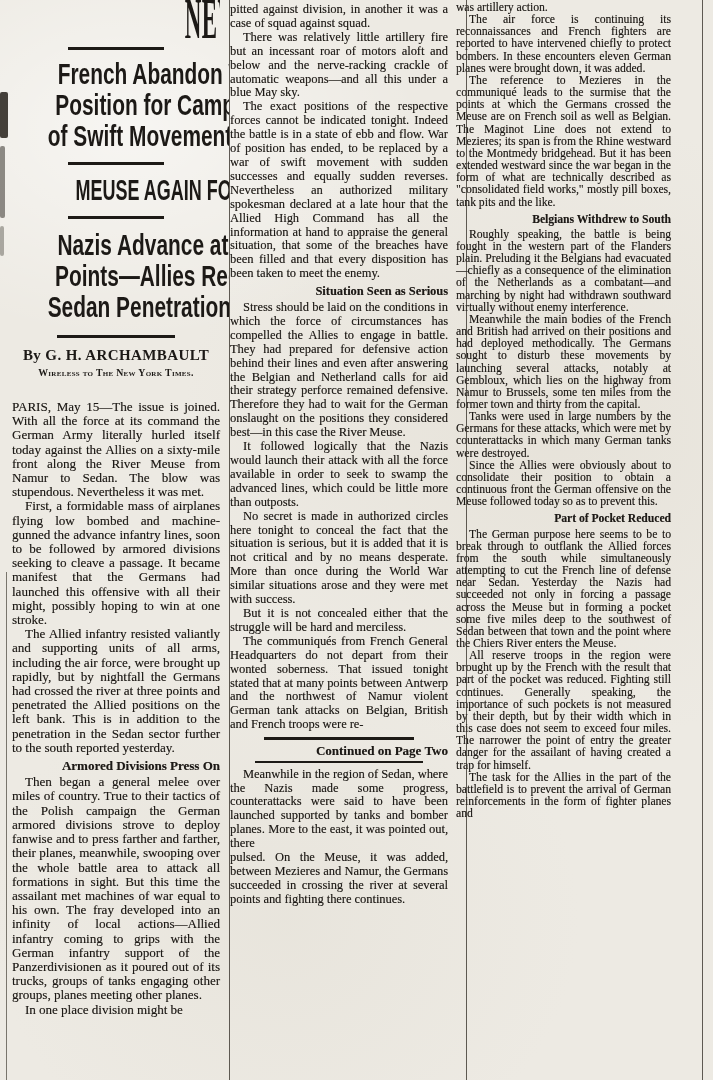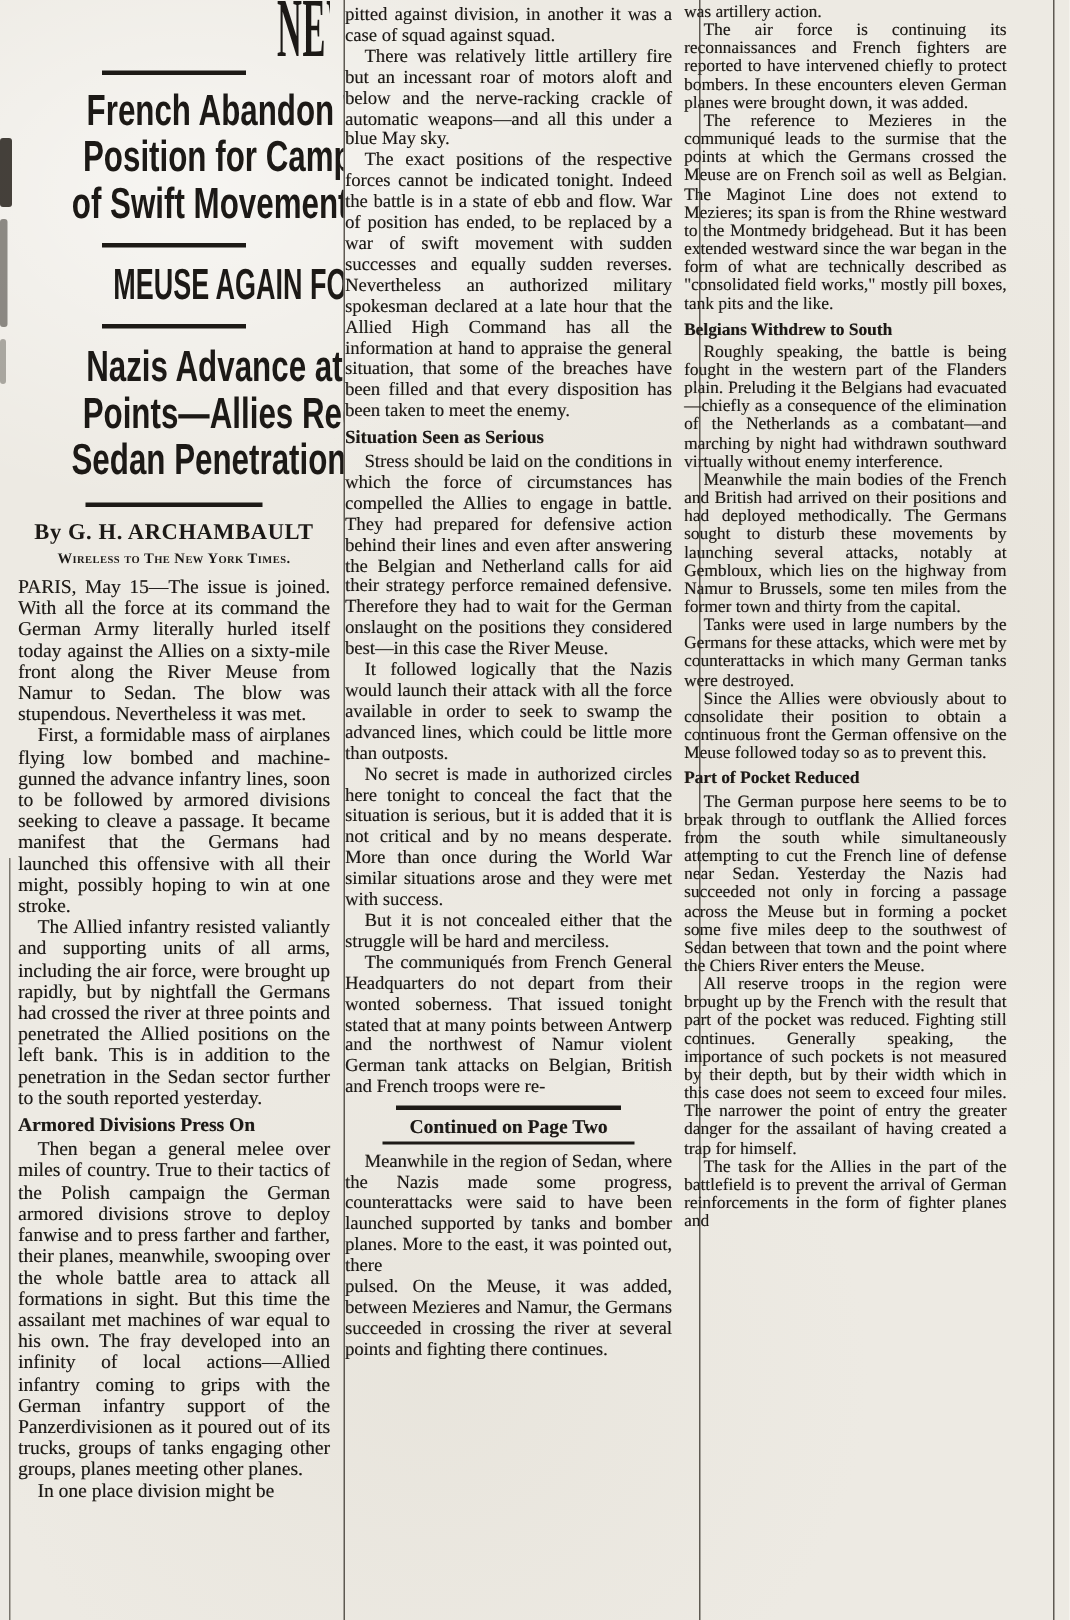--- a/index.html
+++ b/index.html
@@ -46,30 +46,30 @@
   .hrule { background:#1d1a16; height:3px; }
   .r1 { width:96px;  margin:7px auto 9px; }
   .r2 { width:96px;  margin:10px auto 10px; }
   .r3 { width:96px;  margin:10px auto 11px; }
   .r4 { width:118px; margin:12px auto 8px; }
   .byline { font-size:15px; font-weight:bold; letter-spacing:.4px; line-height:18px; }
   .credit { font-size:9.8px; font-weight:bold; font-variant:small-caps; letter-spacing:.3px; line-height:13px; margin-top:2px; }
 
   
   .bodytext { text-align:justify; text-shadow:.25px .25px 0 rgba(35,28,20,.45); }
-  #col1 .bodytext { font-size:13px;   line-height:14.2px;  margin-top:5px; }
+  #col1 .bodytext { font-size:13px;   line-height:14.2px;  margin-top:21px; }
   #col2 .bodytext { font-size:12.4px; line-height:13.9px; }
   #col3 .bodytext { font-size:11.6px; line-height:12.15px; }
   .para { margin:0; text-indent:13px; }
   .para.flush { text-indent:0; }
-  .subhead { text-align:left; font-weight:bold; margin:4px 0 2px; text-indent:0; }
+  .subhead { text-align:right; font-weight:bold; margin:4px 0 2px; text-indent:0; }
   #col3 .subhead { margin:5px 0 3px; }
 
   
-  .cont-label { text-align:center; font-weight:bold; font-size:13px; line-height:16px; }
+  .cont-label { text-align:right; font-weight:bold; font-size:13px; line-height:16px; }
   .cr-top    { width:150px; height:2.5px; margin:5px auto 3px; }
   .cr-bottom { width:168px; height:2px;   margin:2px auto 5px; }
 </style>
 </head>
 <body>
 
 <div id="page">
 
   <div class="col" id="col1">
     <div class="masthead">

